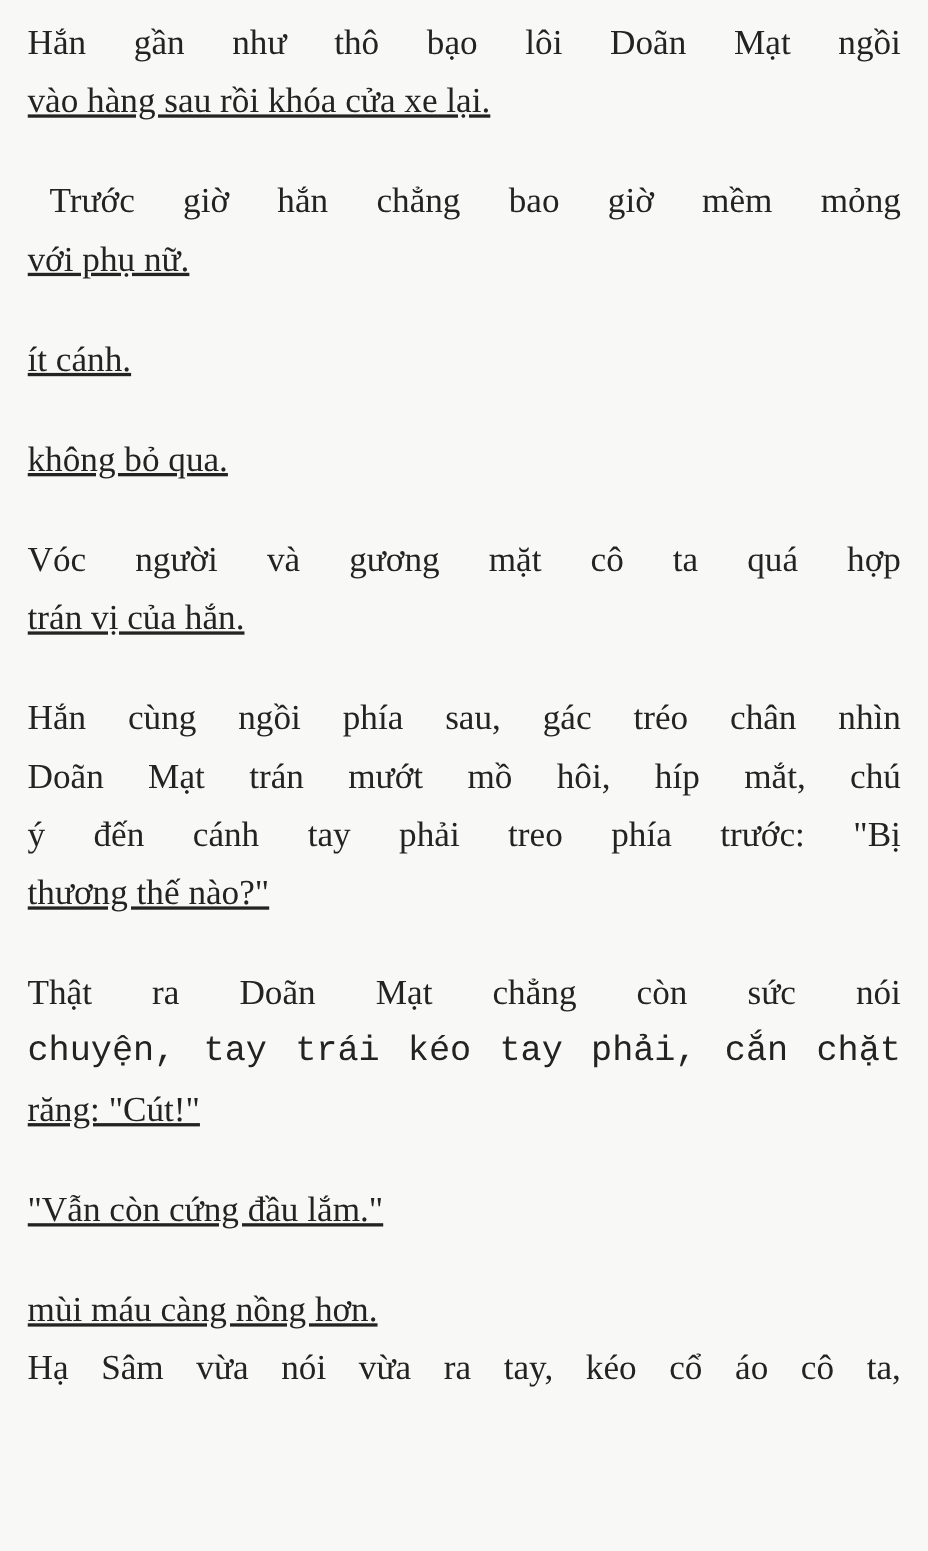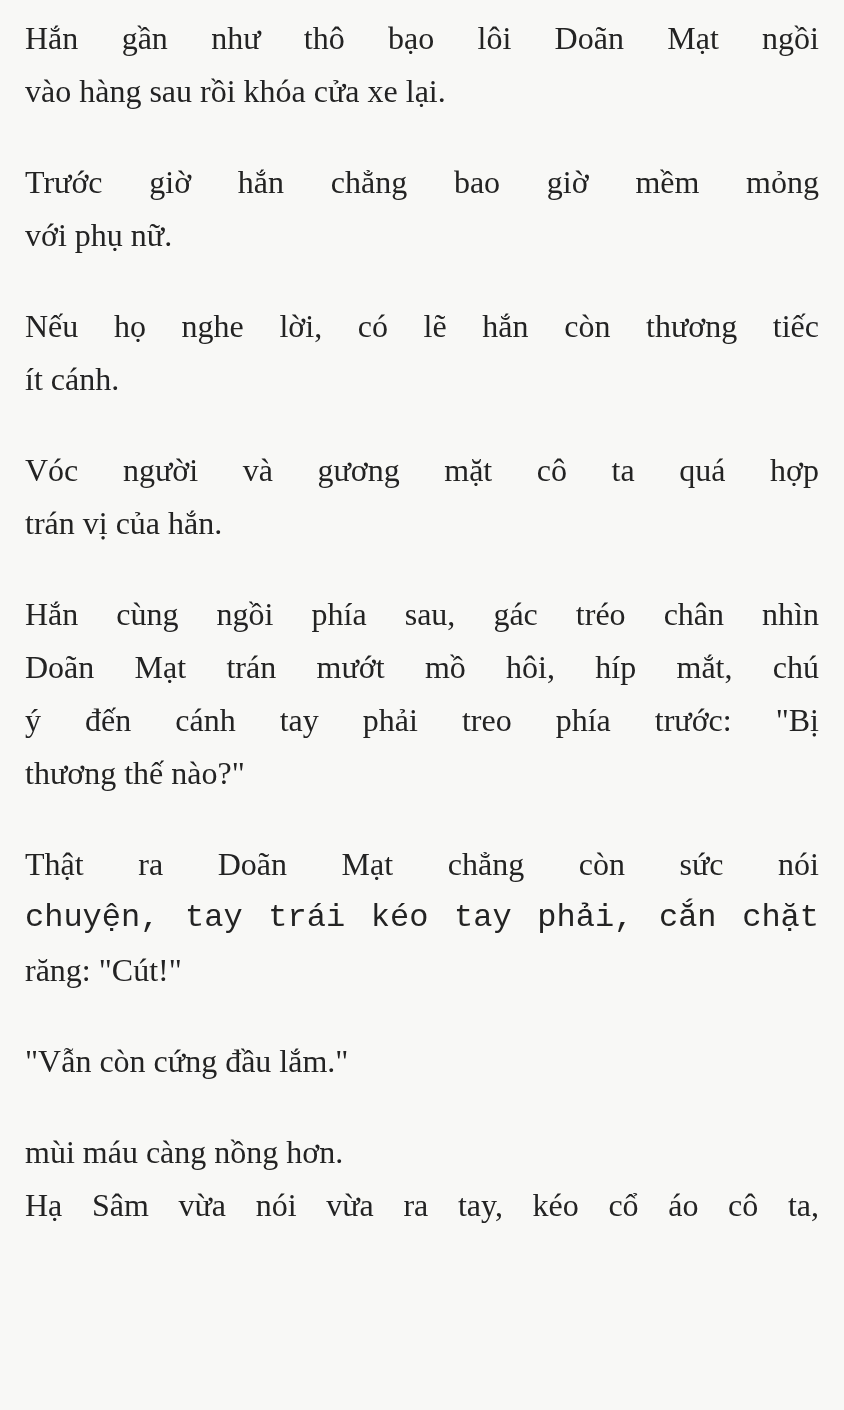--- a/index.html
+++ b/index.html
@@ -30,43 +30,44 @@
   .ln {
     white-space: nowrap;
     text-align: justify;
     text-align-last: justify;
     overflow: hidden;
   }
   
   .ln.last {
     text-align: right;
     text-align-last: left;
+    text-decoration: underline;
   }
 </style>
 </head>
 <body>
 
 <div class="reading-page">
 
   <p class="para">
     <span class="ln" style="display: block;">Hắn gần như thô bạo lôi Doãn Mạt ngồi</span>
     <span class="ln last" style="display: block;">vào hàng sau rồi khóa cửa xe lại.</span>
   </p>
 
   <p class="para">
-    <span class="ln" style="display: block;">Trước giờ hắn chẳng bao giờ mềm mỏng</span>
+    <span class="ln" style="display: block; margin-left: 20px;">Trước giờ hắn chẳng bao giờ mềm mỏng</span>
     <span class="ln last" style="display: block;">với phụ nữ.</span>
   </p>
 
   <p class="para">
-    <span class="ln" style="display: block;">Nếu họ nghe lời, có lẽ hắn còn thương tiếc</span>
     <span class="ln last" style="display: block;">ít cánh.</span>
   </p>
 
   <p class="para">
+    <span class="ln last" style="display: block;">không bỏ qua.</span>
   </p>
 
   <p class="para">
     <span class="ln" style="display: block;">Vóc người và gương mặt cô ta quá hợp</span>
     <span class="ln last" style="display: block;">trán vị của hắn.</span>
   </p>
 
   <p class="para">
     <span class="ln" style="display: block;">Hắn cùng ngồi phía sau, gác tréo chân nhìn</span>
     <span class="ln" style="display: block;">Doãn Mạt trán mướt mồ hôi, híp mắt, chú</span>

